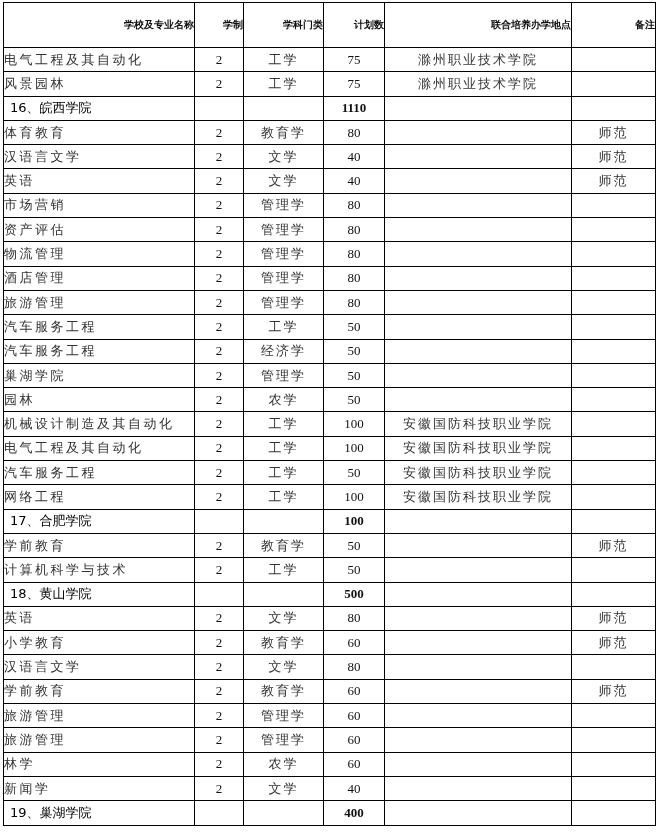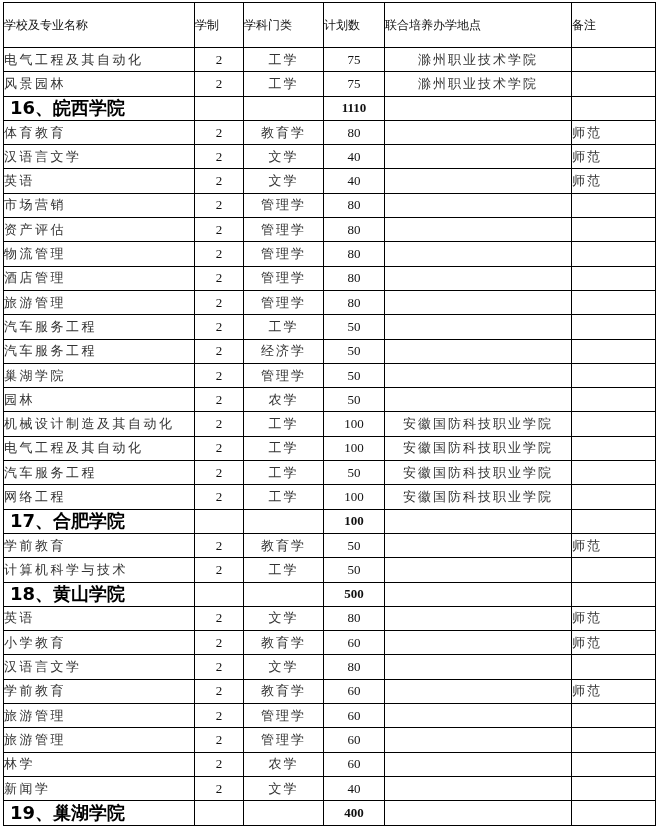--- a/index.html
+++ b/index.html
@@ -16,42 +16,42 @@
     border: 1.4px solid #000;
     padding: 0;
     height: 23.3px;
     font-size: 13px;
     line-height: 14px;
     overflow: hidden;
     white-space: nowrap;
   }
   table.plan thead th {
     height: 44px;
-    font-weight: normal;
+    font-weight: bold;
     font-family: "DejaVu Sans", "Liberation Sans", sans-serif;
-    font-size: 12px;
-    text-align: left;
+    font-size: 10px;
+    text-align: right;
   }
   col.c-name { width: 191px; }
   col.c-years { width: 49px; }
   col.c-cat { width: 80px; }
   col.c-plan { width: 61px; }
   col.c-site { width: 187px; }
   col.c-note { width: 84px; }
   td.name { padding-left: 22px; letter-spacing: 2.5px; text-align: left;
     font-family: "DejaVu Sans", "Liberation Sans", sans-serif; font-size: 12.5px; color: #333; }
   td.num { text-align: center; font-family: "Liberation Serif", "DejaVu Serif", serif; font-size: 14px; }
   td.cat { text-align: center; letter-spacing: 2px;
     font-family: "DejaVu Sans", "Liberation Sans", sans-serif; font-size: 12.5px; color: #333; }
   td.site { text-align: center; letter-spacing: 2px;
     font-family: "DejaVu Sans", "Liberation Sans", sans-serif; font-size: 12.5px; color: #333; }
-  td.note { text-align: left; letter-spacing: 2px;
+  td.note { text-align: center; letter-spacing: 2px;
     font-family: "DejaVu Sans", "Liberation Sans", sans-serif; font-size: 12.5px; color: #333; }
-  tr.school td.name { padding-left: 6px; letter-spacing: 0; font-weight: bold; color: #000;
-    font-family: "DejaVu Sans", "Liberation Sans", sans-serif; font-size: 18px; }
+  tr.school td.name { padding-left: 6px; letter-spacing: 0; font-weight: normal; color: #000;
+    font-family: "DejaVu Sans", "Liberation Sans", sans-serif; font-size: 13px; }
   tr.school td.num { font-weight: bold; }
 </style>
 </head>
 <body>
 
 <table class="plan">
   <colgroup>
     <col class="c-name">
       <col class="c-years">
       <col class="c-cat">

